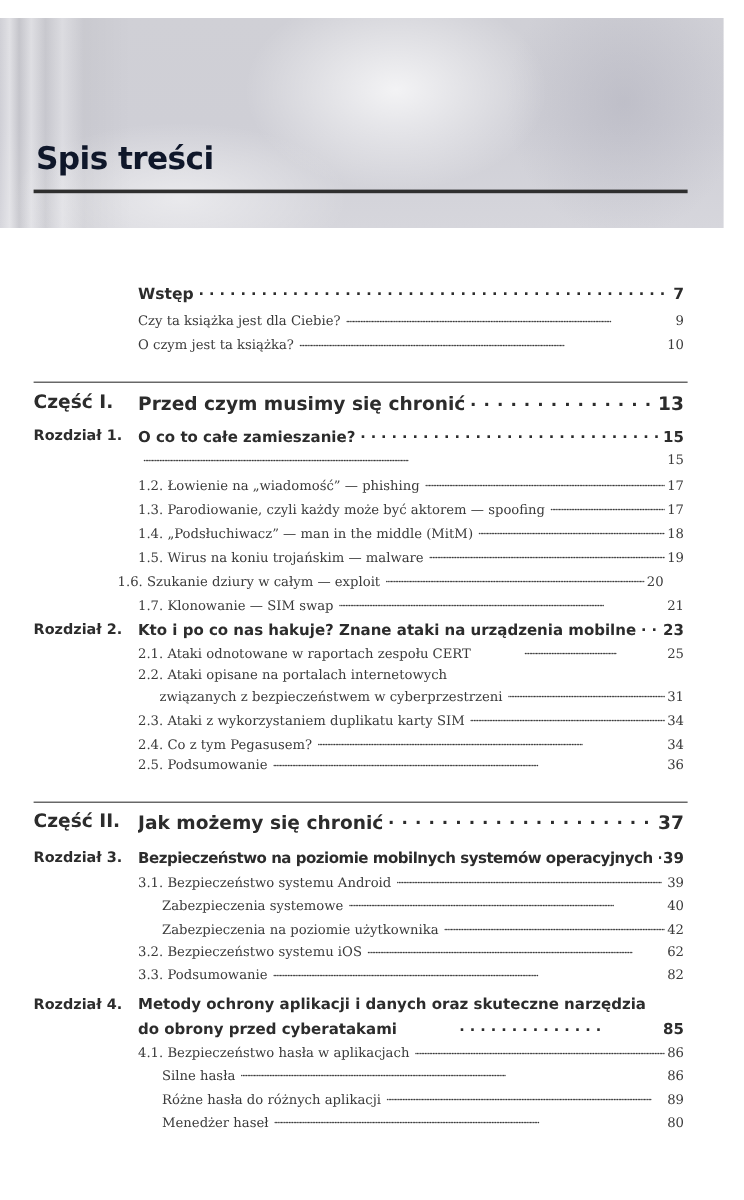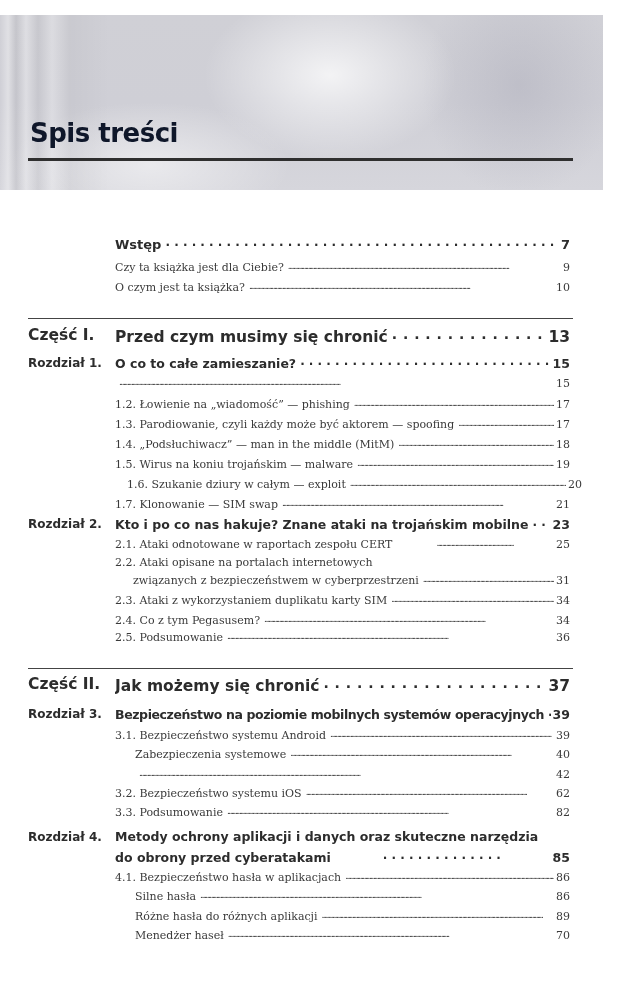--- a/index.html
+++ b/index.html
@@ -117,34 +117,34 @@
   <div class="row serif lvl-sec" style="left:115px; width:455px; top:437px;">
     <span>1.4. „Podsłuchiwacz” — man in the middle (MitM)</span>
     <span class="lead"></span>
     <span class="page">18</span>
   </div>
   <div class="row serif lvl-sec" style="left:115px; width:455px; top:457px;">
     <span>1.5. Wirus na koniu trojańskim — malware</span>
     <span class="lead"></span>
     <span class="page">19</span>
   </div>
-  <div class="row serif lvl-sec" style="left:127px; width:455px; top:477px;justify-content:flex-end;">
+  <div class="row serif lvl-sec" style="left:98px; width:455px; top:477px;justify-content:flex-end;">
     <span>1.6. Szukanie dziury w całym — exploit</span>
     <span class="lead"></span>
     <span class="page">20</span>
   </div>
   <div class="row serif lvl-sec" style="left:115px; width:455px; top:497px;">
     <span>1.7. Klonowanie — SIM swap</span>
     <span class="lead"></span>
     <span class="page">21</span>
   </div>
 
   <span class="label chap" style="top:517px;">Rozdział 2.</span>
   <div class="row sans lvl-chapter" style="left:115px; width:455px; top:516px;">
-    <span>Kto i po co nas hakuje? Znane ataki na trojańskim mobilne</span>
+    <span>Kto i po co nas hakuje? Znane ataki na urządzenia mobilne</span>
     <span class="lead"></span>
     <span class="page">23</span>
   </div>
   <div class="row serif lvl-sec" style="left:115px; width:455px; top:537px;gap:40px;">
     <span>2.1. Ataki odnotowane w raportach zespołu CERT</span>
     <span class="lead"></span>
     <span class="page">25</span>
   </div>
   <span class="wrap-text serif lvl-sec" style="left:115px; top:556px;">2.2. Ataki opisane na portalach internetowych</span>
   <div class="row serif lvl-sec" style="left:133px; width:437px; top:573px;">
@@ -186,20 +186,21 @@
     <span>3.1. Bezpieczeństwo systemu Android</span>
     <span class="lead"></span>
     <span class="page">39</span>
   </div>
   <div class="row serif lvl-sec" style="left:135px; width:435px; top:747px;">
     <span>Zabezpieczenia systemowe</span>
     <span class="lead"></span>
     <span class="page">40</span>
   </div>
   <div class="row serif lvl-sec" style="left:135px; width:435px; top:767px;">
+    <span>Zabezpieczenia na poziomie użytkownika</span>
     <span class="lead"></span>
     <span class="page">42</span>
   </div>
   <div class="row serif lvl-sec" style="left:115px; width:455px; top:786px;">
     <span>3.2. Bezpieczeństwo systemu iOS</span>
     <span class="lead"></span>
     <span class="page">62</span>
   </div>
   <div class="row serif lvl-sec" style="left:115px; width:455px; top:805px;">
     <span>3.3. Podsumowanie</span>
@@ -225,15 +226,15 @@
     <span class="page">86</span>
   </div>
   <div class="row serif lvl-sec" style="left:135px; width:435px; top:909px;">
     <span>Różne hasła do różnych aplikacji</span>
     <span class="lead"></span>
     <span class="page">89</span>
   </div>
   <div class="row serif lvl-sec" style="left:135px; width:435px; top:928px;">
     <span>Menedżer haseł</span>
     <span class="lead"></span>
-    <span class="page">70</span>
+    <span class="page">80</span>
   </div>
 </div>
 
 </body></html>

